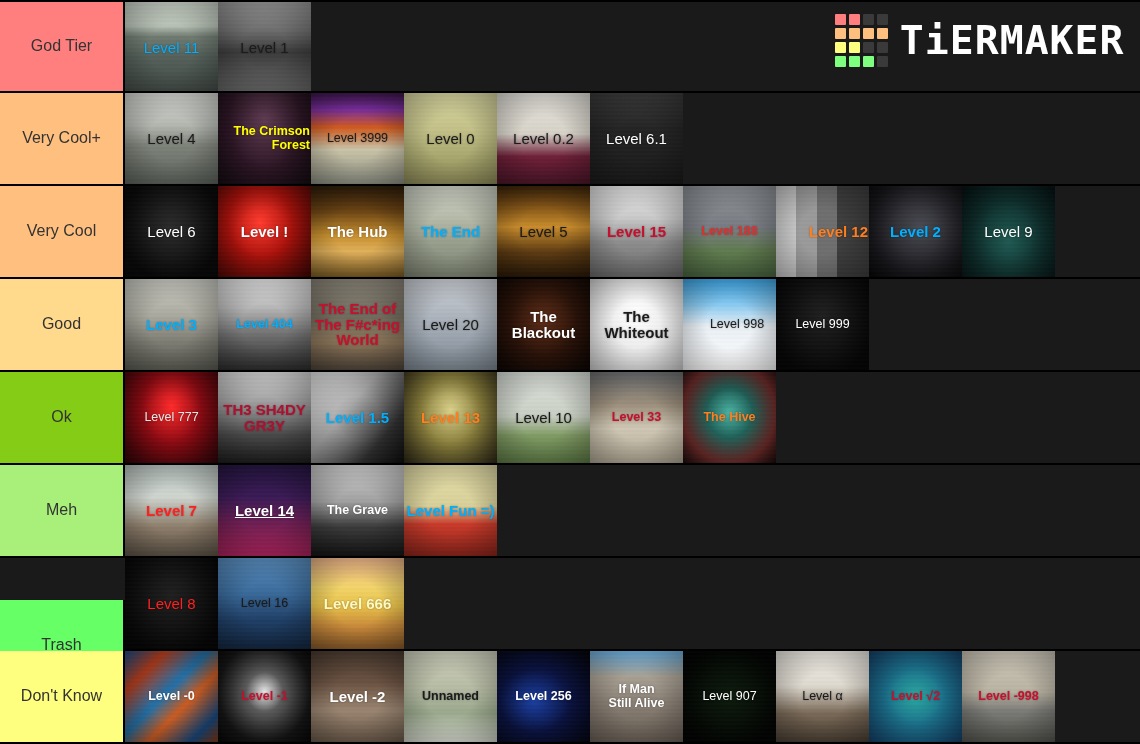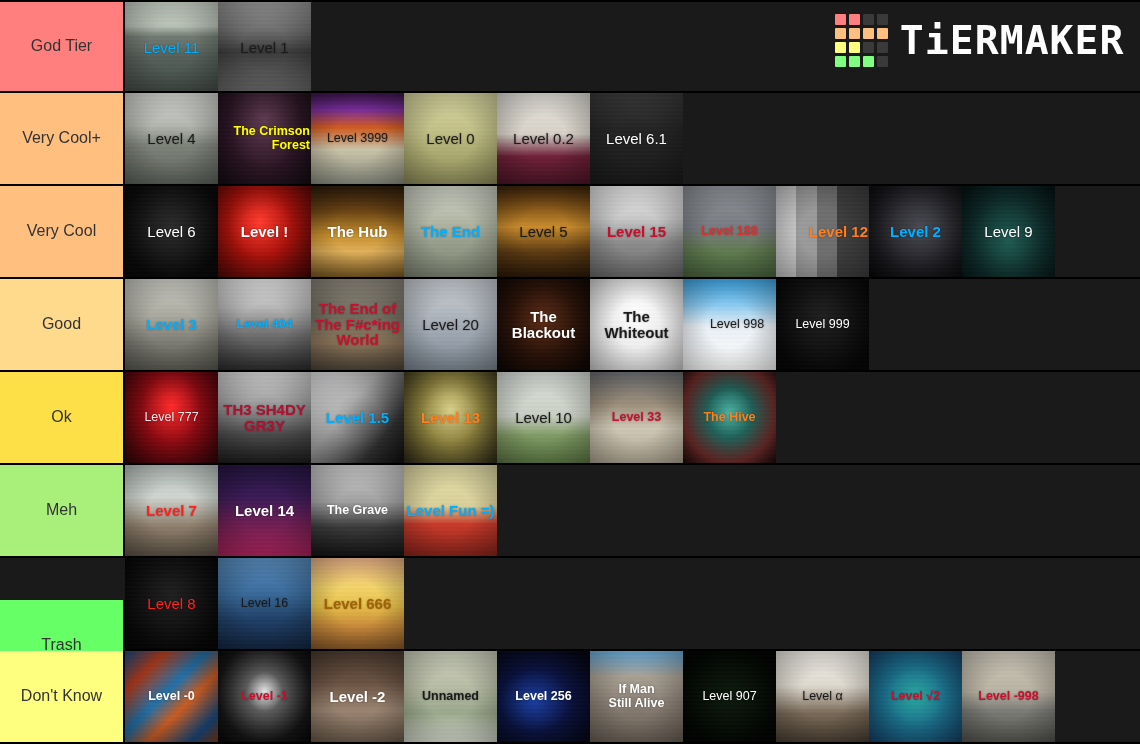--- a/index.html
+++ b/index.html
@@ -370,21 +370,21 @@
           </div>
           <div class="item">
             <div class="bg g-blacktree"></div>
             <div class="scan"></div>
             <div class="vig"></div>
             <div class="cap sm" style="color: rgb(255, 255, 255);">Level 999</div>
           </div>
         </div>
       </div>
       <div class="tier-row">
-        <div class="tier-label" style="background: #fde047;">Ok</div>
+        <div class="tier-label" style="background: #84cc16;">Ok</div>
         <div class="tier-items">
           <div class="item">
             <div class="bg g-casino"></div>
             <div class="scan"></div>
             <div class="vig"></div>
             <div class="cap sm" style="color: rgb(232, 232, 232);">Level 777</div>
           </div>
           <div class="item">
             <div class="bg g-shack"></div>
             <div class="scan"></div>
@@ -430,21 +430,21 @@
           <div class="item">
             <div class="bg g-poolroom"></div>
             <div class="scan"></div>
             <div class="vig"></div>
             <div class="cap bold" style="color: rgb(255, 32, 32);">Level 7</div>
           </div>
           <div class="item">
             <div class="bg g-purpleforest"></div>
             <div class="scan"></div>
             <div class="vig"></div>
-            <div class="cap bold" style="color: rgb(255, 255, 255);">Level 14</div>
+            <div class="cap bold" style="color: rgb(255, 255, 255); text-decoration: underline;">Level 14</div>
           </div>
           <div class="item">
             <div class="bg g-grave"></div>
             <div class="scan"></div>
             <div class="vig"></div>
             <div class="cap sm bold" style="color: rgb(255, 255, 255);">The Grave</div>
           </div>
           <div class="item">
             <div class="bg g-funroom"></div>
             <div class="scan"></div>
@@ -465,21 +465,21 @@
           <div class="item">
             <div class="bg g-bluelake"></div>
             <div class="scan"></div>
             <div class="vig"></div>
             <div class="cap sm" style="color: rgb(27, 27, 27);">Level 16</div>
           </div>
           <div class="item">
             <div class="bg g-motel"></div>
             <div class="scan"></div>
             <div class="vig"></div>
-            <div class="cap bold" style="color: #a16207;">Level 666</div>
+            <div class="cap bold" style="color: #fef9c3;">Level 666</div>
           </div>
         </div>
       </div>
       <div class="tier-row">
         <div class="tier-label" style="background: rgb(255, 255, 127);">Don't Know</div>
         <div class="tier-items">
           <div class="item">
             <div class="bg g-thermal"></div>
             <div class="scan"></div>
             <div class="vig"></div>

